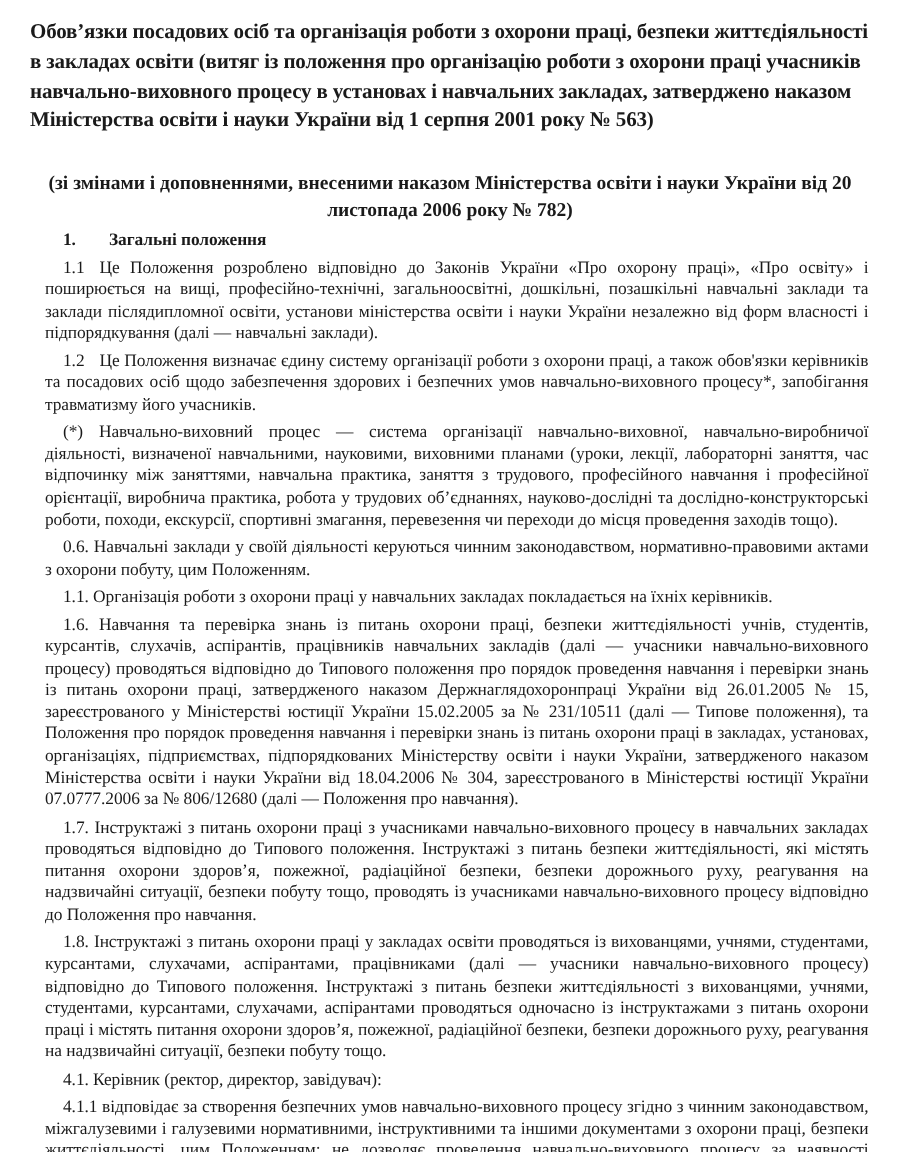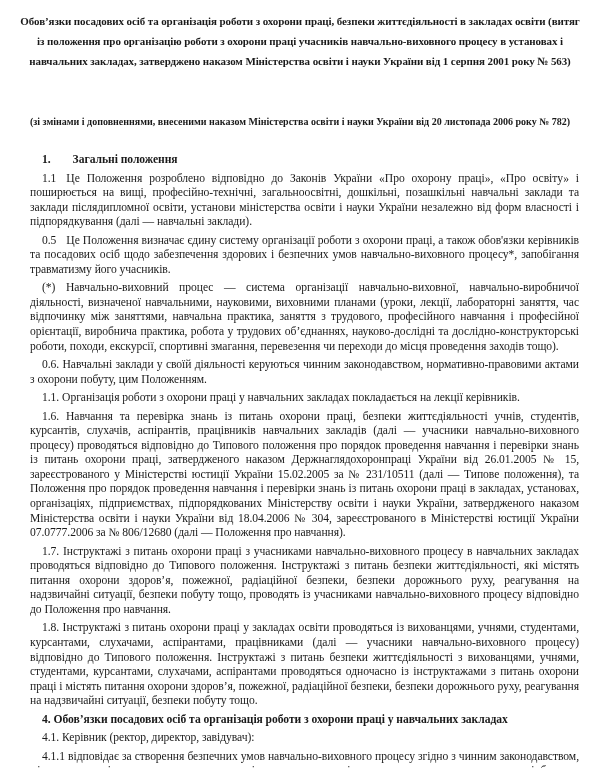--- a/index.html
+++ b/index.html
@@ -4,26 +4,26 @@
 <style>
   html, body { margin: 0; padding: 0; background: #ffffff; }
   body {
     width: 600px; height: 768px; overflow: hidden;
     font-family: "Liberation Serif", "DejaVu Serif", serif;
     color: #1a1a1a;
   }
   .page { position: relative; width: 600px; height: 768px; }
   .title {
     position: absolute; left: 20px; top: 12px; width: 560px;
-    text-align: center; font-weight: bold; font-size: 11px; line-height: 19.8px;
+    font-weight: bold; font-size: 14px; line-height: 19.8px;
     letter-spacing: -0.1px;
   }
   .subtitle {
     position: absolute; left: 20px; top: 113px; width: 560px;
-    text-align: center; font-weight: bold; font-size: 10px; line-height: 18px;
+    text-align: center; font-weight: bold; font-size: 13px; line-height: 18px;
   }
   .body {
     position: absolute; left: 26px; top: 149px; width: 557px;
     font-size: 11.6px; line-height: 14.55px; text-align: justify;
     letter-spacing: -0.05px;
   }
   .body p { margin: 4px; text-indent: 12px; hyphens: manual; }
   .body p.h { font-weight: bold; }
   .body p.h1 { font-weight: bold; text-indent: 12px; }
   .num { font-weight: normal; }
@@ -35,24 +35,23 @@
 
 <div class="page">
   <div class="title">Обов’язки посадових осіб та організація роботи з охорони праці, безпеки життєдіяльності в закладах освіти (витяг із положення про організацію роботи з охорони праці учасників навчально-виховного процесу в установах і навчальних закладах, затверджено наказом Міністерства освіти і науки України від 1 серпня 2001 року № 563)</div>
   <div class="subtitle">(зі змінами і доповненнями, внесеними наказом Міністерства освіти і науки України від 20 листопада 2006 року № 782)</div>
 
   <div class="body">
     <p class="h1">
       <span>1.</span><span class="gap"></span><span>Загальні положення</span>
     </p>
     <p><span class="num">1.1</span><span class="gap2"></span><span>Це Положення розроблено відповідно до Законів України «Про охорону праці», «Про освіту» і поширюється на вищі, професійно-технічні, загальноосвітні, дошкільні, позашкільні навчальні заклади та заклади післядипломної освіти, установи міністерства освіти і науки України незалежно від форм власності і підпорядкування (далі — навчальні заклади).</span></p>
-    <p><span class="num">0.5</span><span class="gap2"></span><span>Це Положення визначає єдину систему організації роботи з охорони праці, а також обов'язки керівників та посадових осіб щодо забезпечення здорових і безпечних умов навчально-виховного процесу*, запобігання травматизму його учасників.</span></p>
+    <p><span class="num">1.2</span><span class="gap2"></span><span>Це Положення визначає єдину систему організації роботи з охорони праці, а також обов'язки керівників та посадових осіб щодо забезпечення здорових і безпечних умов навчально-виховного процесу*, запобігання травматизму його учасників.</span></p>
     <p><span>(*)</span> <span>Навчально-виховний процес — система організації навчально-виховної, навчально-виробничої діяльності, визначеної навчальними, науковими, виховними планами (уроки, лекції, лабораторні заняття, час відпочинку між заняттями, навчальна практика, заняття з трудового, професійного навчання і професійної орієнтації, виробнича практика, робота у трудових об’єднаннях, науково-дослідні та дослідно-конструкторські роботи, походи, екскурсії, спортивні змагання, перевезення чи переходи до місця проведення заходів тощо).</span></p>
     <p><span class="num">0.6.</span> <span>Навчальні заклади у своїй діяльності керуються чинним законодавством, нормативно-правовими актами з охорони побуту, цим Положенням.</span></p>
-    <p><span class="num">1.1.</span> <span>Організація роботи з охорони праці у навчальних закладах покладається на лекції керівників.</span></p>
+    <p><span class="num">1.1.</span> <span>Організація роботи з охорони праці у навчальних закладах покладається на їхніх керівників.</span></p>
     <p><span class="num">1.6.</span> <span>Навчання та перевірка знань із питань охорони праці, безпеки життєдіяльності учнів, студентів, курсантів, слухачів, аспірантів, працівників навчальних закладів (далі — учасники навчально-виховного процесу) проводяться відповідно до Типового положення про порядок проведення навчання і перевірки знань із питань охорони праці, затвердженого наказом Держнаглядохоронпраці України від 26.01.2005 № 15, зареєстрованого у Міністерстві юстиції України 15.02.2005 за № 231/10511 (далі — Типове положення), та Положення про порядок проведення навчання і перевірки знань із питань охорони праці в закладах, установах, організаціях, підприємствах, підпорядкованих Міністерству освіти і науки України, затвердженого наказом Міністерства освіти і науки України від 18.04.2006 № 304, зареєстрованого в Міністерстві юстиції України 07.0777.2006 за № 806/12680 (далі — Положення про навчання).</span></p>
     <p><span class="num">1.7.</span> <span>Інструктажі з питань охорони праці з учасниками навчально-виховного процесу в навчальних закладах проводяться відповідно до Типового положення. Інструктажі з питань безпеки життєдіяльності, які містять питання охорони здоров’я, пожежної, радіаційної безпеки, безпеки дорожнього руху, реагування на надзвичайні ситуації, безпеки побуту тощо, проводять із учасниками навчально-виховного процесу відповідно до Положення про навчання.</span></p>
     <p><span class="num">1.8.</span> <span>Інструктажі з питань охорони праці у закладах освіти проводяться із вихованцями, учнями, студентами, курсантами, слухачами, аспірантами, працівниками (далі — учасники навчально-виховного процесу) відповідно до Типового положення. Інструктажі з питань безпеки життєдіяльності з вихованцями, учнями, студентами, курсантами, слухачами, аспірантами проводяться одночасно із інструктажами з питань охорони праці і містять питання охорони здоров’я, пожежної, радіаційної безпеки, безпеки дорожнього руху, реагування на надзвичайні ситуації, безпеки побуту тощо.</span></p>
-    <p class="h">4. Обов’язки посадових осіб та організація роботи з охорони праці у навчальних закладах</p>
     <p><span class="num">4.1.</span> <span>Керівник (ректор, директор, завідувач):</span></p>
     <p><span class="num">4.1.1</span> <span>відповідає за створення безпечних умов навчально-виховного процесу згідно з чинним законодавством, міжгалузевими і галузевими нормативними, інструктивними та іншими документами з охорони праці, безпеки життєдіяльності, цим Положенням; не дозволяє проведення навчально-виховного процесу за наявності шкідливих та небезпечних умов для здоров’я учасників навчально-виховного процесу;</span></p>
   </div>
 </div>
 
 </body></html>

